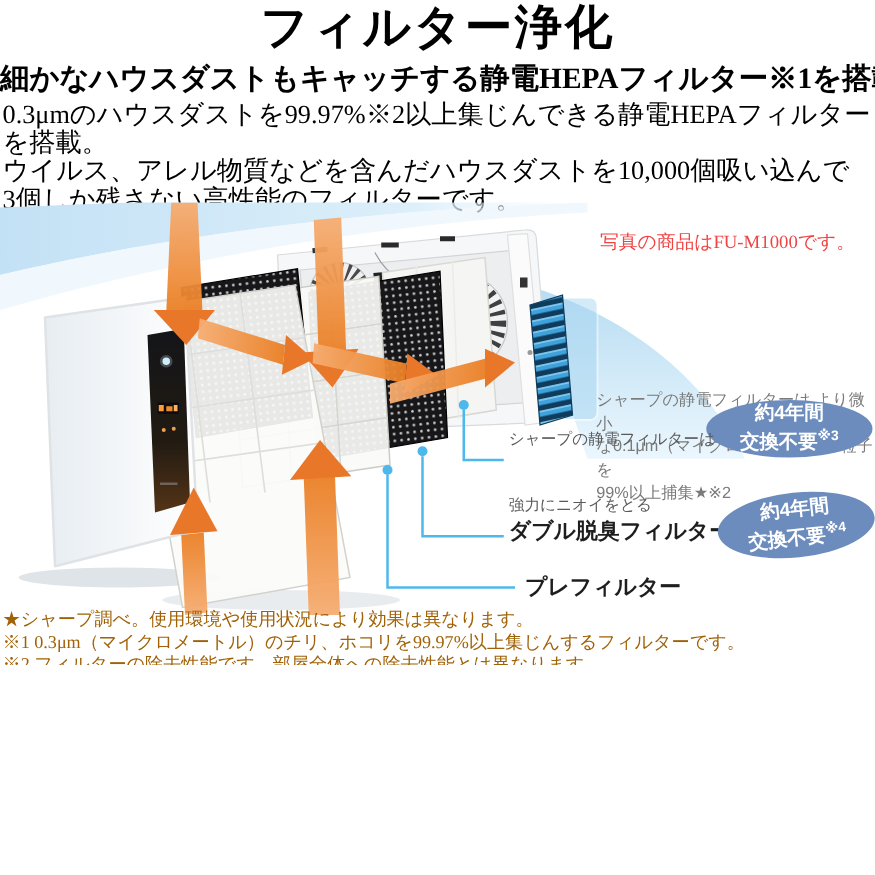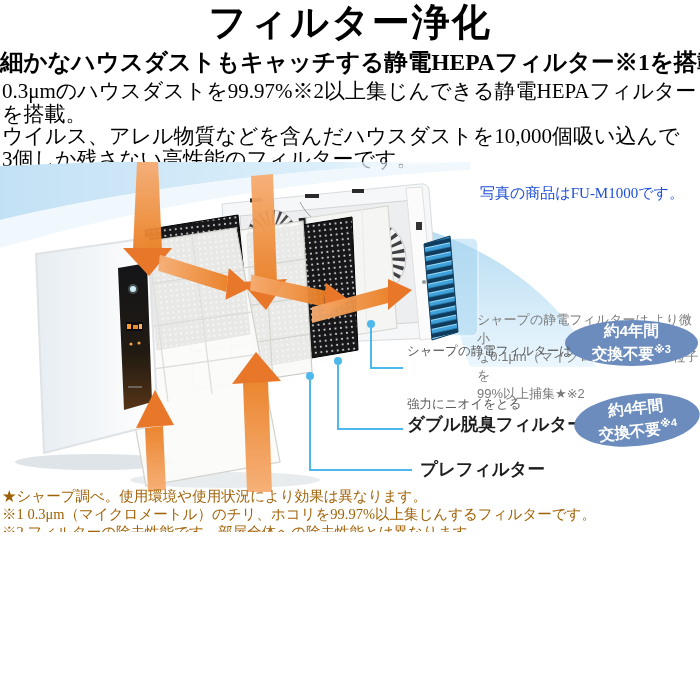--- a/index.html
+++ b/index.html
@@ -7,21 +7,21 @@
          font-family:"Liberation Sans","DejaVu Sans",sans-serif;color:#000;}
   .serif{font-family:"Liberation Serif","DejaVu Serif",serif;}
   .page-title{position:absolute;top:0px;left:0;width:700px;text-align:center;
               font-size:38px;font-weight:bold;letter-spacing:2px;line-height:44px;}
   .page-subtitle{position:absolute;top:46px;left:0px;width:700px;white-space:nowrap;overflow:hidden;
               font-size:23.5px;font-weight:bold;letter-spacing:0px;}
   .intro{position:absolute;top:80px;left:2px;width:698px;font-size:21px;line-height:22.5px;
          white-space:pre-line;}
   .diagram{position:absolute;top:162px;left:0;width:700px;height:330px;}
   .diagram svg{position:absolute;top:0;left:0;}
-  .photo-note{position:absolute;top:184px;left:480px;font-size:15px;color:#1d4ed8;}
+  .photo-note{position:absolute;top:184px;left:480px;font-size:15px;color:#ef4444;}
   .spec-note{position:absolute;top:267px;left:477px;font-size:13px;line-height:18.5px;
              color:#7a7a7a;white-space:pre-line;margin-top:44px;}
   .callout{position:absolute;color:#1e1e1e;}
   .callout .cap{font-size:12.5px;color:#595959;line-height:15px;margin-bottom:2px;}
   .callout .nm{font-size:17.5px;font-weight:600;color:#1e1e1e;line-height:20px;}
   .callout .nm sup{font-size:11px;font-weight:600;}
   .badge{position:absolute;border-radius:50%;background:#6b8cbd;color:#fff;
          display:flex;flex-direction:column;align-items:center;justify-content:center;
          font-weight:bold;font-size:15.5px;line-height:18px;text-align:center;}
   .badge sup{font-size:11px;}

